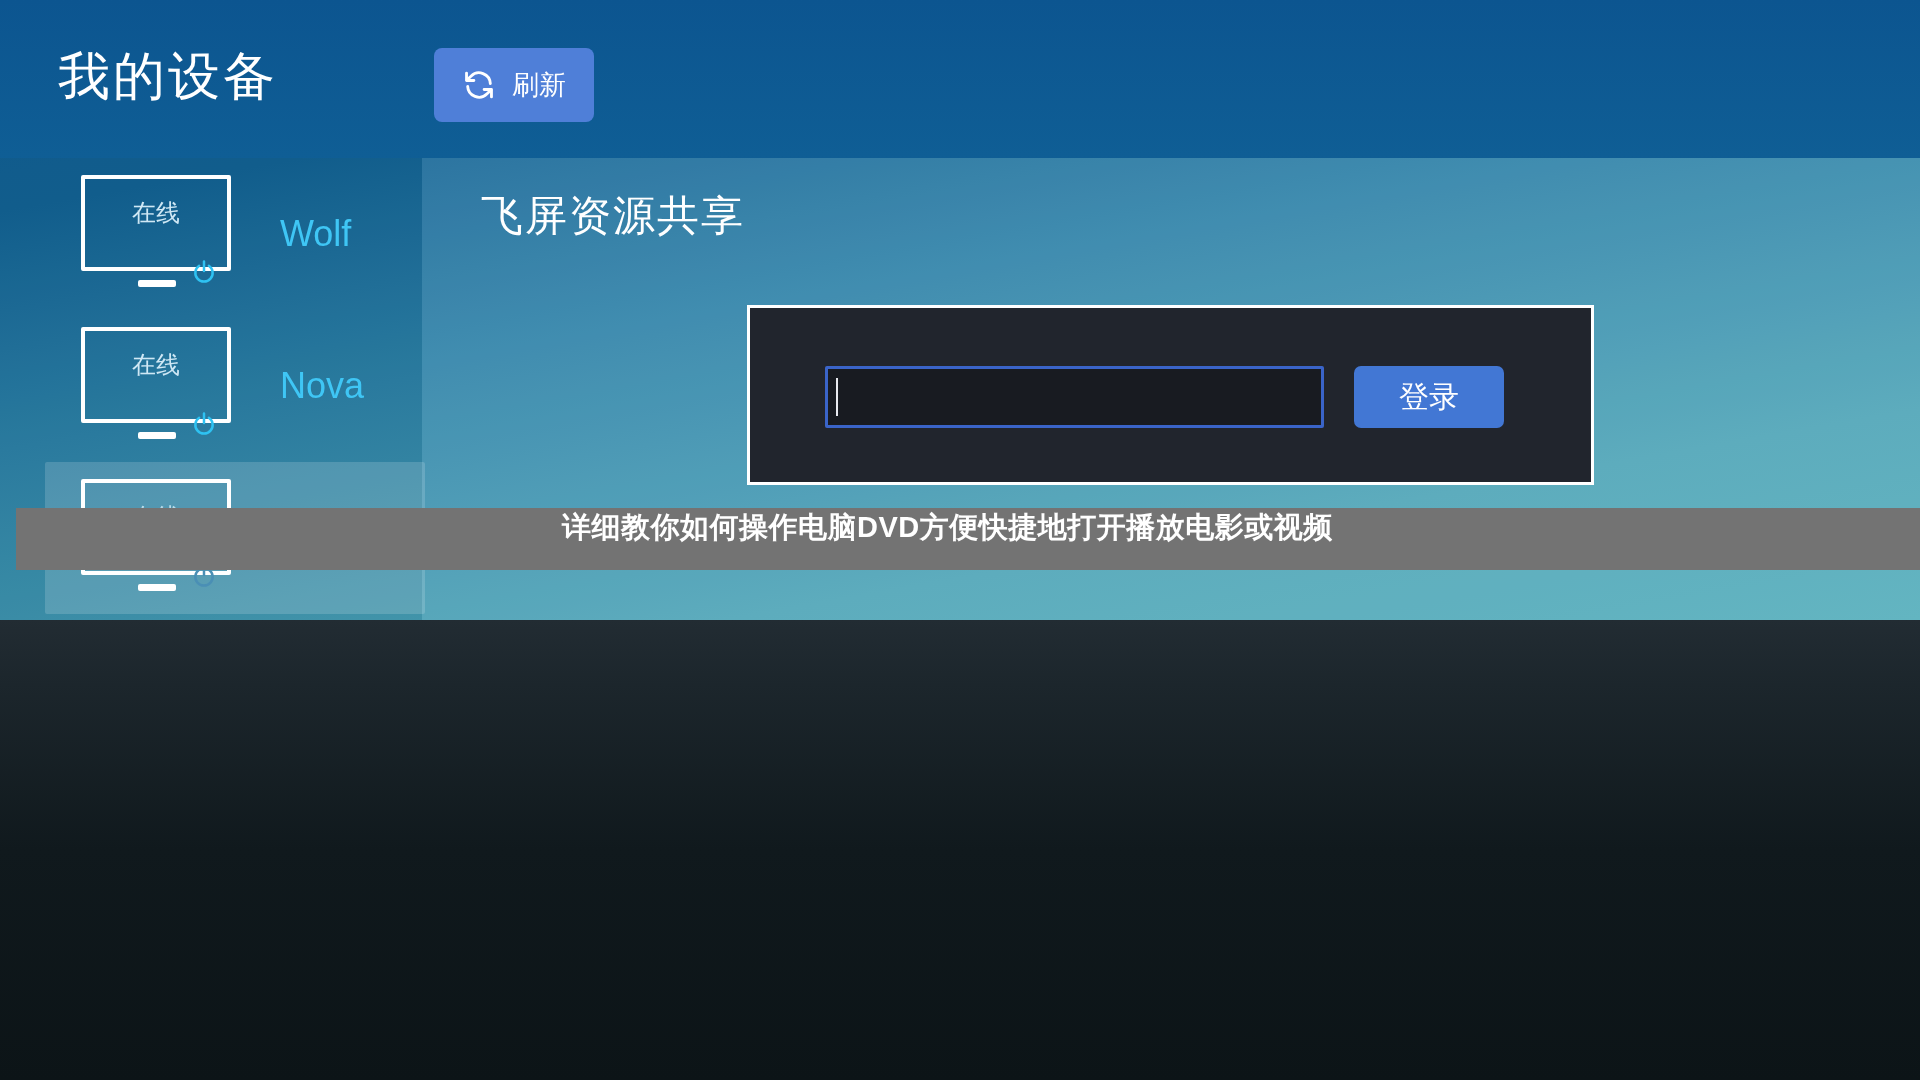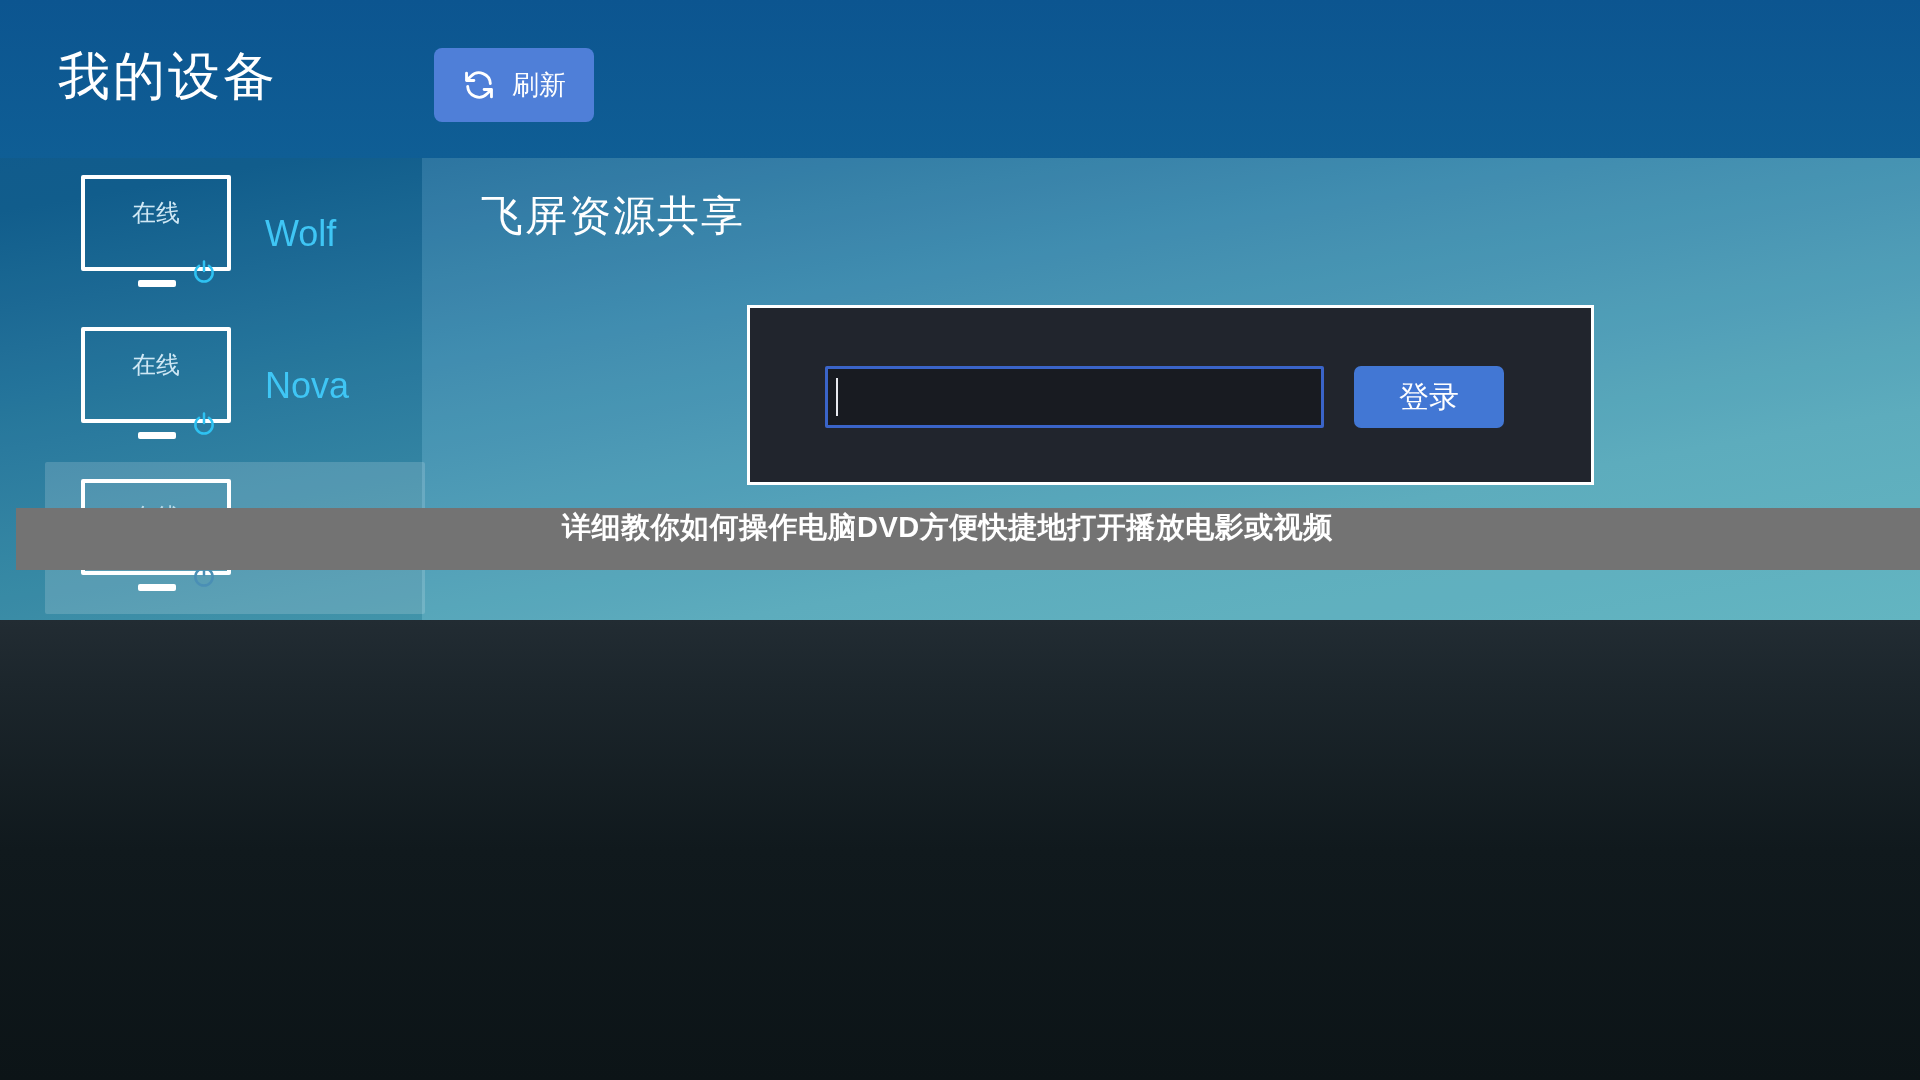--- a/index.html
+++ b/index.html
@@ -108,21 +108,21 @@
     color: #cfe8f5;
   }
   .monitor .power {
     position: absolute;
     right: 14px; bottom: 8px;
     width: 26px; height: 26px;
   }
   .device-name {
     font-size: 36px;
     color: #3fc6f5;
-    margin-left: 34px;
+    margin-left: 49px;
     white-space: nowrap;
   }
   .device-row.selected .device-name { color: #bfe4ef; }
   .device-row.selected .status { color: #b5dbea; }
 
   
   .content-panel {
     position: absolute;
     left: 422px; top: 158px;
     right: 0; bottom: 0;

